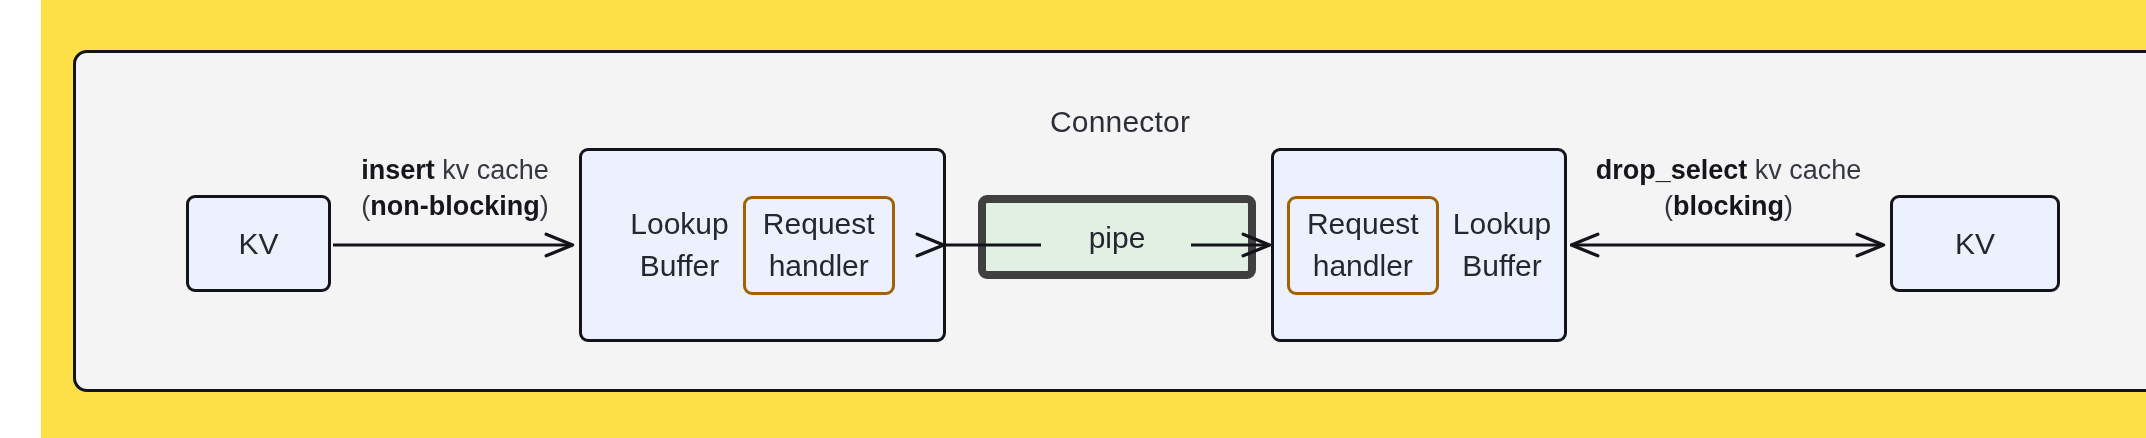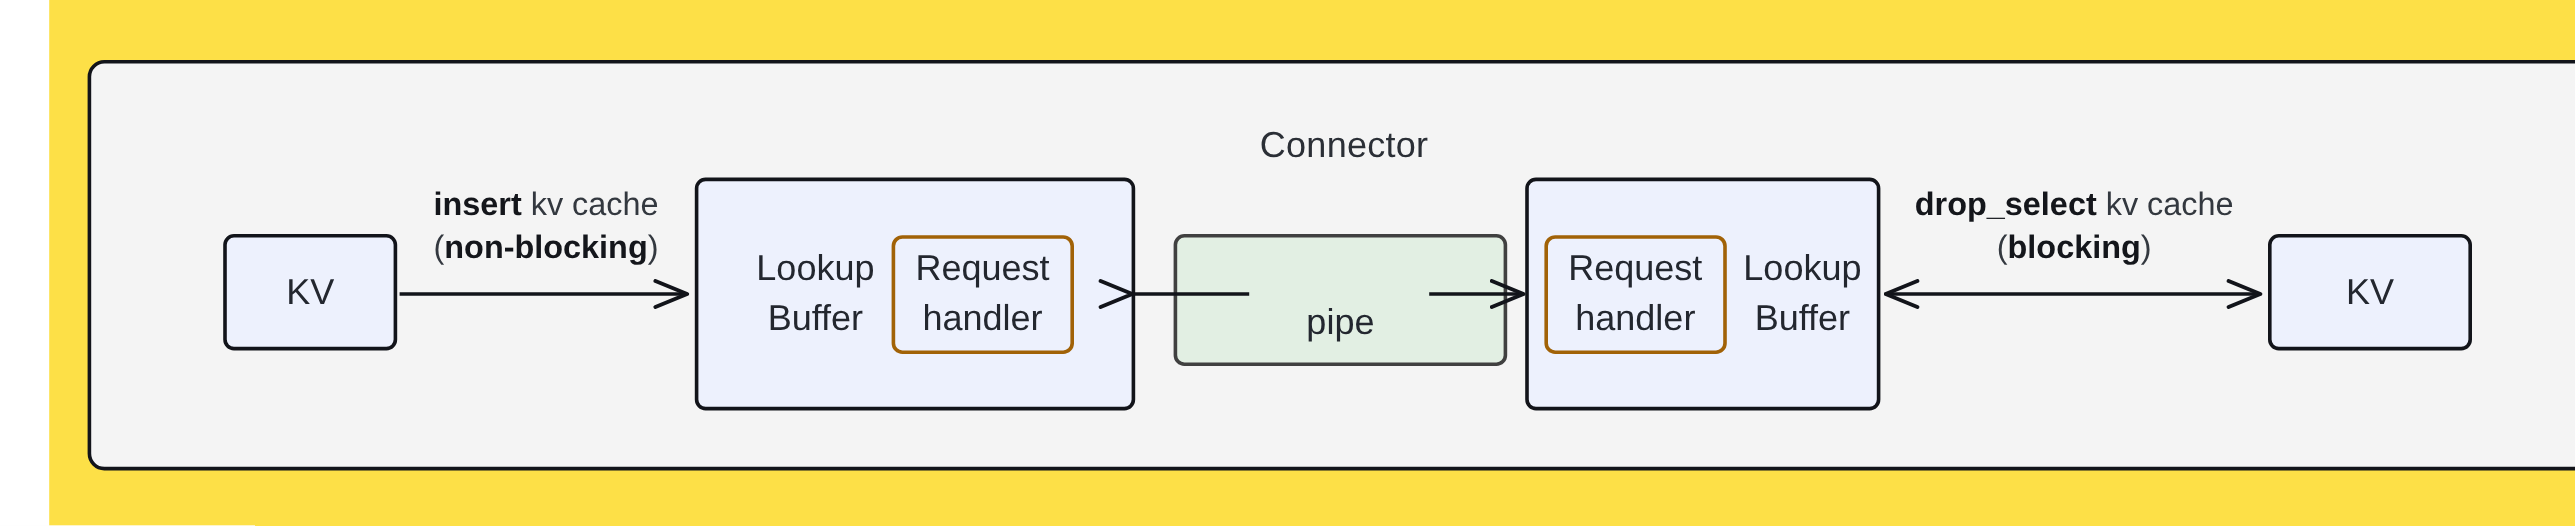--- a/index.html
+++ b/index.html
@@ -99,23 +99,23 @@
     align-items: center;
     justify-content: center;
     font-size: 30px;
     line-height: 42px;
     color: #23272f;
   }
 
   .pipe-box {
     position: absolute;
     left: 937px; top: 195px;
-    width: 278px; height: 110px;
-    box-sizing: border-box;
-    border: 3px solid #404040;
+    width: 278px; height: 84px;
+    box-sizing: border-box;
+    border: 8px solid #404040;
     border-radius: 9px;
     background: #e2efe3;
     display: flex;
     align-items: flex-end;
     justify-content: center;
     font-size: 30px;
     line-height: 42px;
     color: #23272f;
   }
   .pipe-box .pipe-text { margin-bottom: 12px; }

